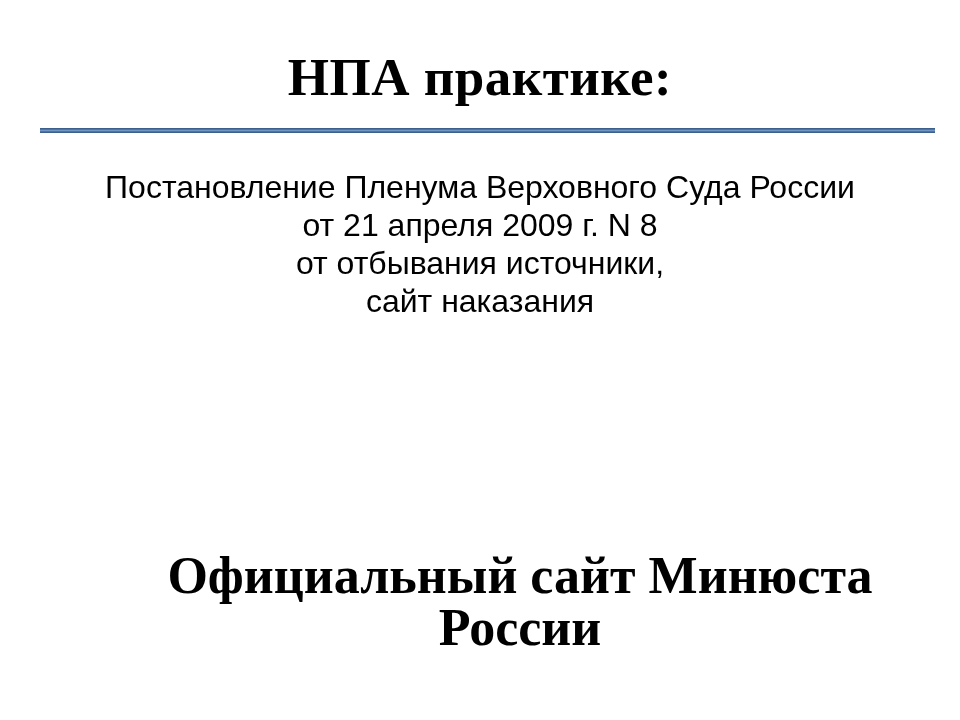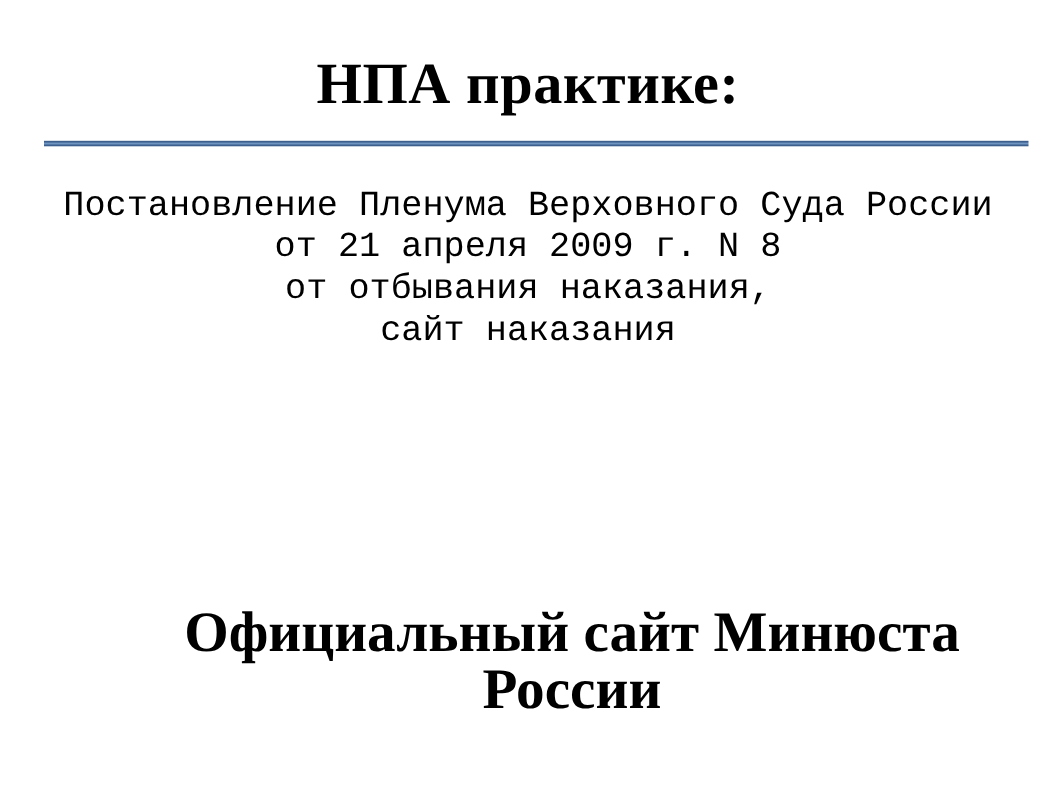--- a/index.html
+++ b/index.html
@@ -44,21 +44,21 @@
       var(--divider-edge, #3c5f8e) 82%,
       var(--divider-edge, #3c5f8e) 100%
     );
   }
   .body-block {
     position: absolute;
     top: 168px;
     left: 0;
     width: 960px;
     text-align: center;
-    font-family: Liberation Mono, monospace;
+    font-family: Liberation Sans, sans-serif;
     font-size: 32px;
     line-height: 38px;
     color: var(--text, #000000);
   }
   .footer {
     position: absolute;
     top: 550px;
     left: 80px;
     width: 880px;
     text-align: center;
@@ -74,19 +74,19 @@
 
 <div class="slide">
 
   <h1 class="title">НПА практике:</h1>
 
   <div class="divider"></div>
 
   <div class="body-block">
     <div class="line">Постановление Пленума Верховного Суда России</div>
     <div class="line">от 21 апреля 2009 г. N 8</div>
-    <div class="line">от отбывания наказания,</div>
+    <div class="line">от отбывания источники,</div>
     <div class="line">сайт наказания</div>
   </div>
 
   <div class="footer">Официальный сайт Минюста России</div>
 
 </div>
 
 </body></html>

